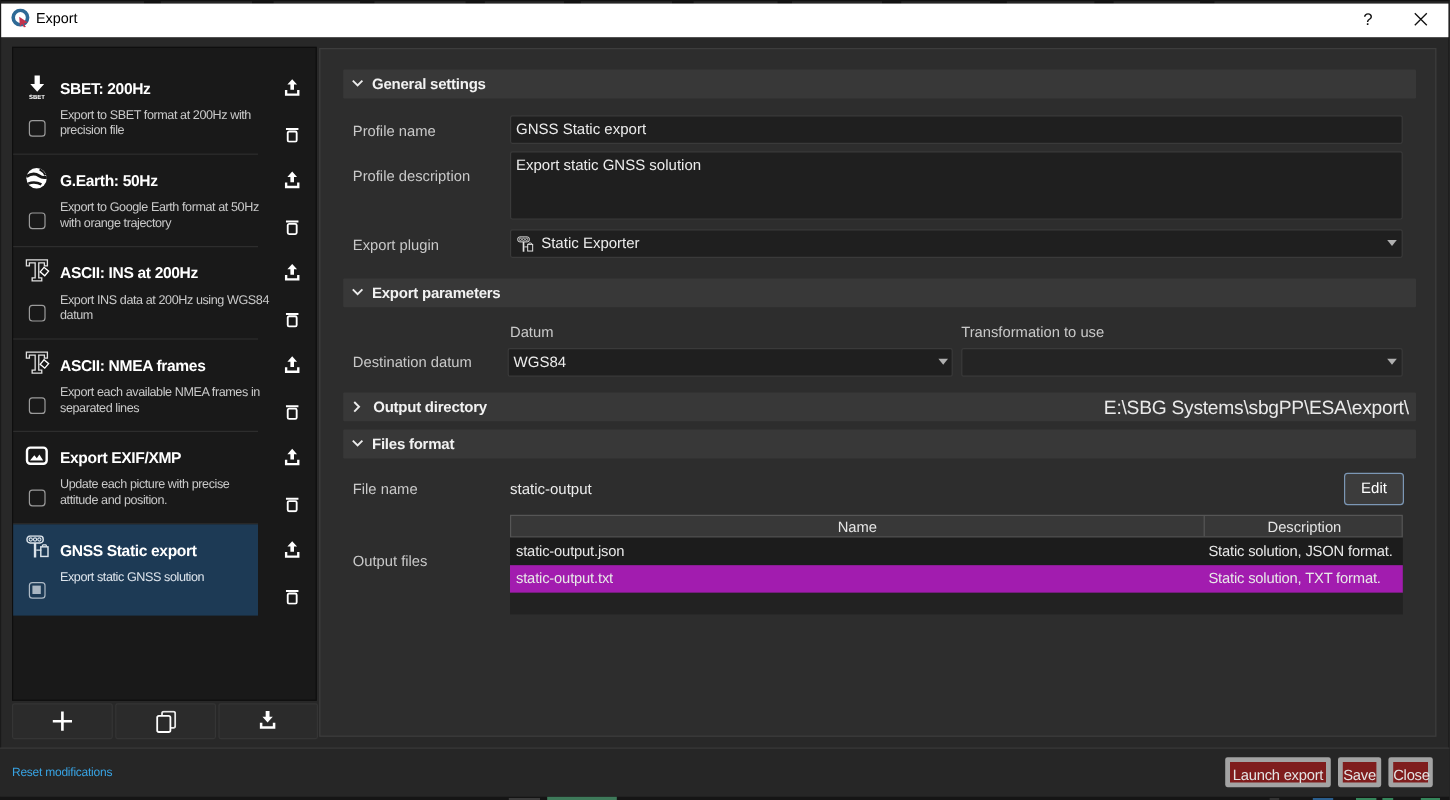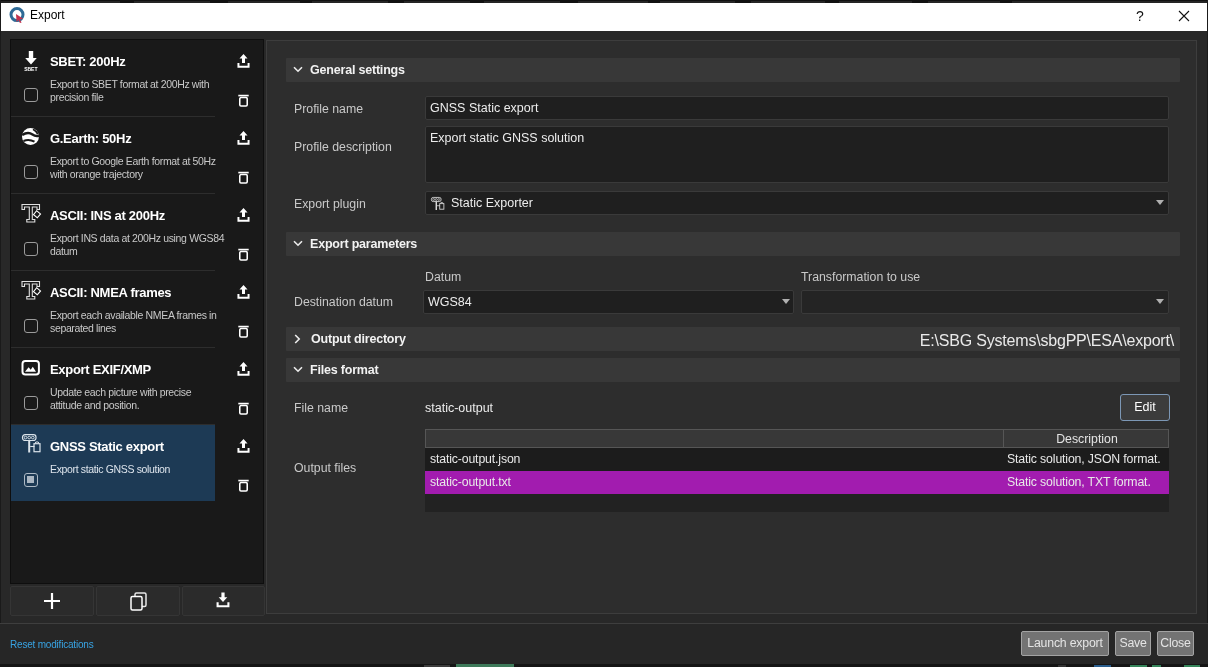--- a/index.html
+++ b/index.html
@@ -12,21 +12,21 @@
 .dash { position:absolute; top:1px; height:2px; background:#111; }
 #titlebar { left:1px; top:3px; width:1206px; height:28px; background:#ffffff; }
 #title-text { left:30px; top:8px; font-size:12px; color:#000; }
 #btn-help { left:1130px; top:3px; width:20px; height:26px; color:#111; font-size:14px; text-align:center; line-height:26px; }
 #btn-close { left:1174px; top:3px; width:20px; height:26px; }
 .win-border-l { left:0; top:0; width:1px; height:667px; background:#1a1a1a; }
 .win-border-r { left:1207px; top:0; width:1px; height:667px; background:#1a1a1a; }
 
 
 #sidebar { left:10px; top:39px; width:254px; height:545px; background:#191919; border:1px solid #0e0e0e; }
-.item { position:absolute; left:0; width:204px; height:77px; border-bottom:1px solid #2d2d2d; }
+.item { position:absolute; left:0; width:204px; height:77px; border-bottom:1px solid #2d2d2d;margin-top:12px; }
 .item.sel { background:#1d3a55; }
 .item .ttl { position:absolute; left:39px; top:14px; font-size:13px; font-weight:bold; letter-spacing:-0.3px; color:#ffffff; }
 .item .dsc { position:absolute; left:39px; top:38px; white-space:nowrap; font-size:10.5px; letter-spacing:-0.35px; line-height:13px; color:#c9c9c9; }
 .item.sel .dsc { color:#dde4ec; }
 .cb { position:absolute; left:13px; top:48px; width:14px; height:14px; border:1.5px solid #9b9b9b; border-radius:3px; }
 .item.sel .cb { border-color:#aebac6; }
 .cb-fill { position:absolute; left:2px; top:2px; width:7px; height:7px; background:#aab6c2; }
 .icon-slot { position:absolute; left:9px; top:9px; width:22px; height:26px; }
 .up-slot { position:absolute; left:225px; top:13px; width:15px; height:16px; }
 .tr-slot { position:absolute; left:226px; top:53px; width:13px; height:14px; }
@@ -48,21 +48,21 @@
 .chev-v { position:absolute; width:0; height:0; border-left:4.5px solid transparent; border-right:4.5px solid transparent; border-top:5px solid #b0b0b0; }
 
 
 .trow { position:absolute; left:425px; width:744px; height:23px; font-size:12.3px; letter-spacing:-0.15px; color:#e8e8e8; }
 .trow .c1 { position:absolute; left:5px; top:4px; }
 .trow .c2 { position:absolute; left:582px; top:4px; }
 
 
 #footsep { left:0; top:623px; width:1208px; height:1px; background:#3e3e3e; }
 #footer { left:0; top:624px; width:1208px; height:40px; background:#262626; }
-.fbtn { position:absolute; top:631px; height:25px; background:#737373; border:1px solid #a3a3a3; border-radius:2px; color:#e4e4e4; font-size:12.3px; letter-spacing:-0.2px; text-align:center; line-height:23px; }
+.fbtn { position:absolute; top:631px; height:25px; background:#7f1d1d; border:4px solid #a3a3a3; border-radius:2px; color:#e4e4e4; font-size:12.3px; letter-spacing:-0.2px; text-align:center; line-height:23px; }
 #reset { left:10px; top:639px; font-size:10px; letter-spacing:-0.2px; color:#38a3e3; }
 #botstrip { left:0; top:664px; width:1208px; height:3px; background:#151515; }
 </style>
 </head>
 <body>
 <div class="abs" id="topstrip"></div>
 <div class="abs dash" style="left:120px;width:14px"></div>
 <div class="abs dash" style="left:210px;width:18px"></div>
 <div class="abs dash" style="left:300px;width:12px"></div>
 <div class="abs dash" style="left:388px;width:16px"></div>
@@ -281,20 +281,21 @@
       <path d="M1 1.2 L5 5.2 L9 1.2" stroke="#ececec" stroke-width="1.6" fill="none"></path>
     </svg>
     <span>Files format</span>
   </div>
 
 <div class="abs lbl" style="left:294px;top:401px">File name</div>
 <div class="abs" style="left:425px;top:401px;font-size:12.5px;color:#ececec">static-output</div>
 <div class="abs" style="left:1120px;top:394px;width:50px;height:27px;background:#3c3c3c;border:1px solid #7c97b5;border-radius:3px;color:#fff;font-size:12.5px;text-align:center;line-height:25px">Edit</div>
 
 <div class="abs" style="left:425px;top:429px;width:744px;height:19px;background:#383838;border:1px solid #565656;font-size:12.3px;color:#e4e4e4">
+  <div style="position:absolute;left:0;top:2px;width:577px;text-align:center">Name</div>
   <div style="position:absolute;left:577px;top:0;width:1px;height:17px;background:#565656"></div>
   <div style="position:absolute;left:578px;top:2px;width:166px;text-align:center">Description</div>
 </div>
 <div class="abs lbl" style="left:294px;top:461px">Output files</div>
 <div class="abs trow" style="top:448px;background:#1c1c1c">
     <div class="c1">static-output.json</div>
     <div class="c2">Static solution, JSON format.</div>
   </div>
 <div class="abs trow" style="top:471px;background:#a21caf">
     <div class="c1">static-output.txt</div>

